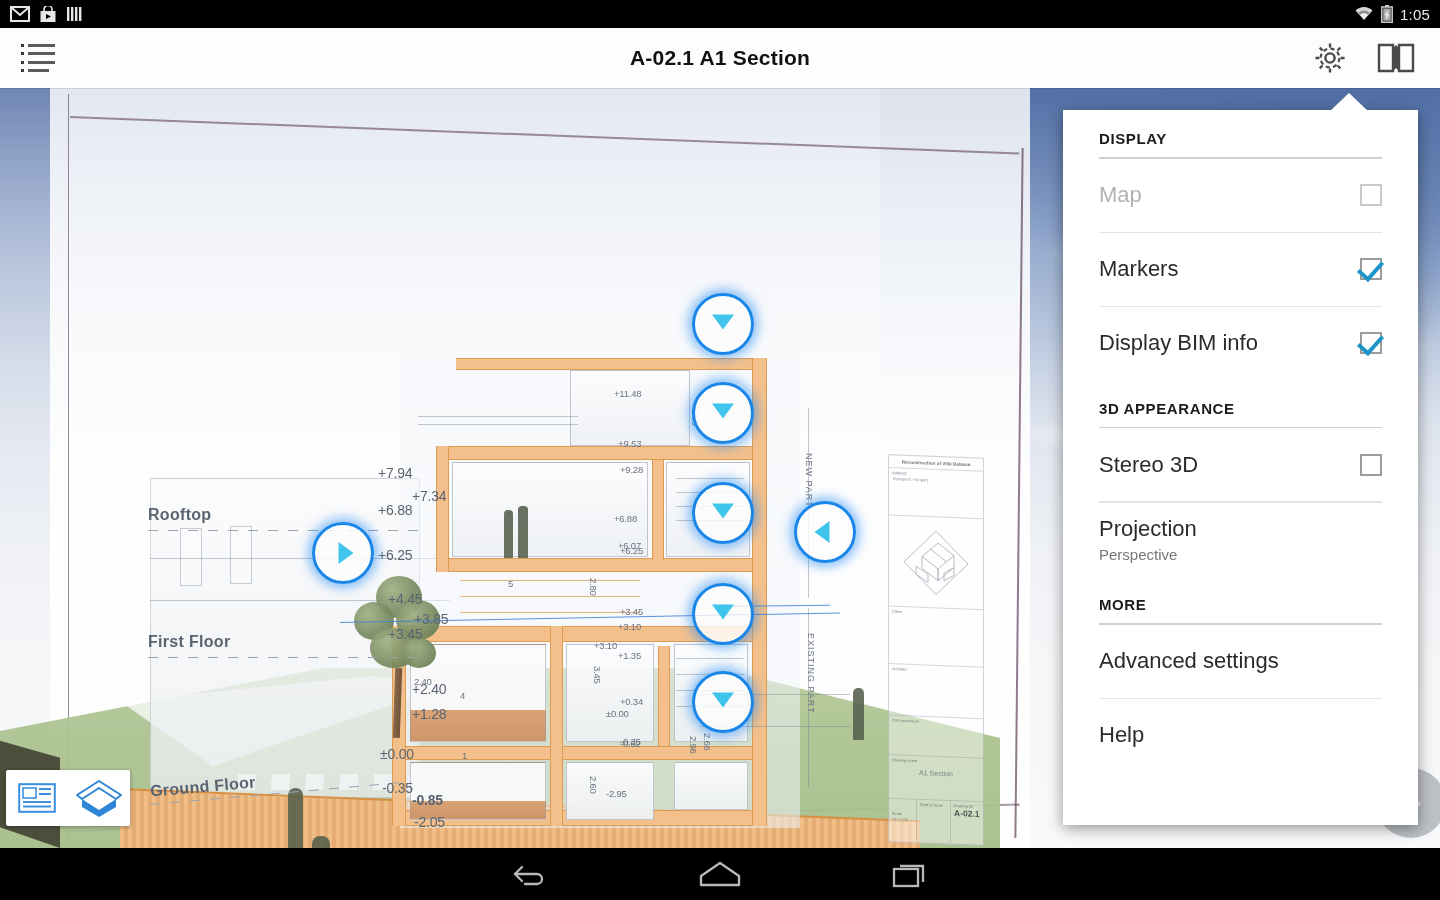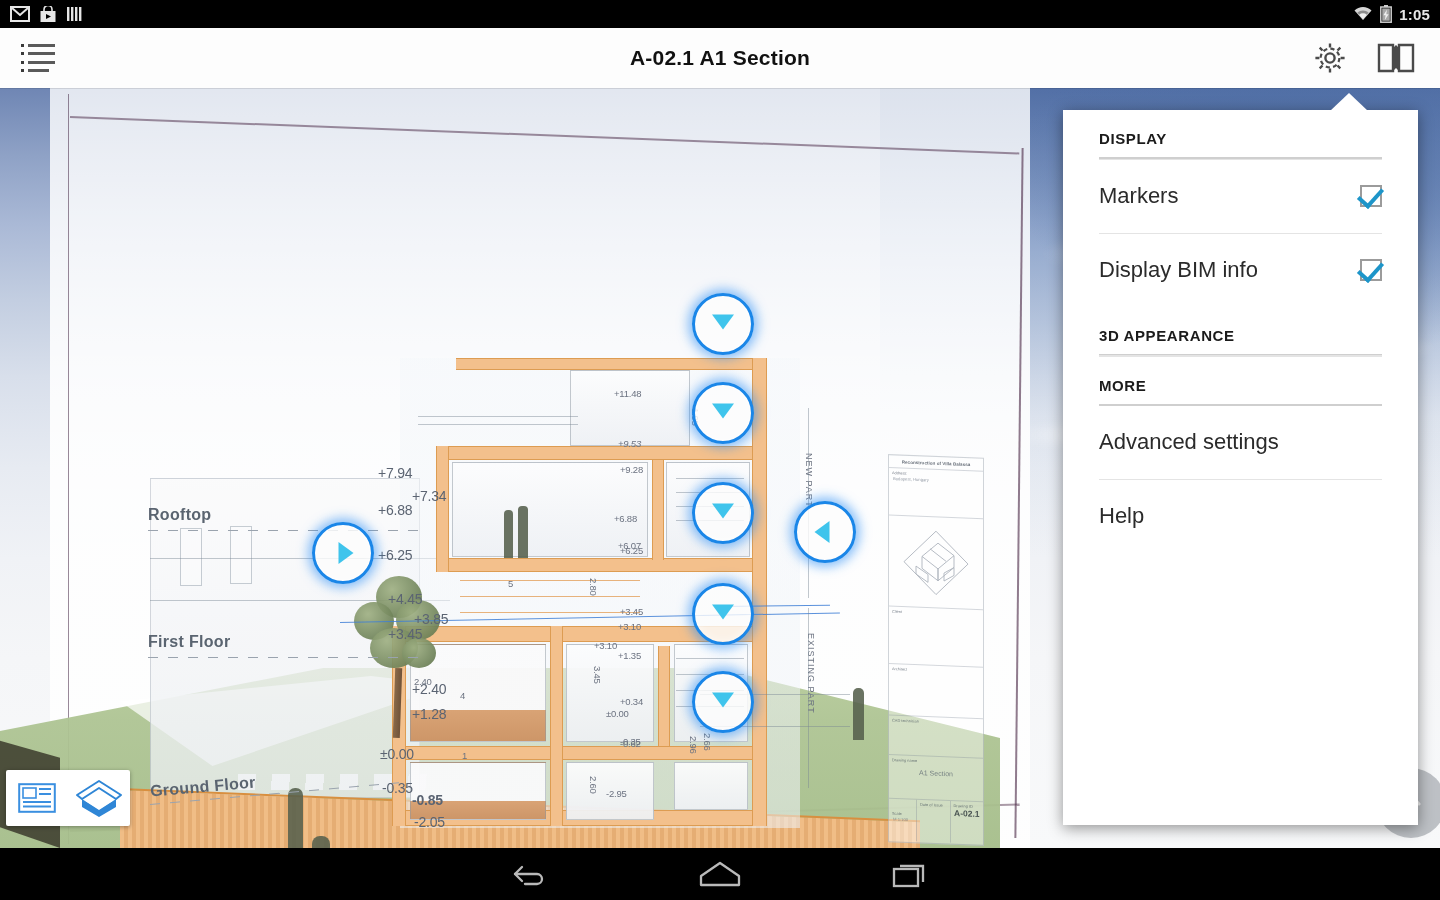--- a/index.html
+++ b/index.html
@@ -12,21 +12,21 @@
   #app { position: relative; width: 1440px; height: 900px; overflow: hidden; }
 
   
   .status-bar {
     position: absolute; top: 0; left: 0; width: 1440px; height: 28px;
     background: #000; display: flex; align-items: center;
     padding: 0 10px; z-index: 60;
   }
   .status-left { display: flex; align-items: center; gap: 9px; }
   .status-right { margin-left: auto; display: flex; align-items: center; gap: 7px; }
-  .status-time { color: #e8e8e8; font-size: 15px; letter-spacing: .2px; font-weight: 700; }
+  .status-time { color: #e8e8e8; font-size: 15px; letter-spacing: .2px; font-weight: 400; }
   .sicon { display: block; }
 
   
   .app-bar {
     position: absolute; top: 28px; left: 0; width: 1440px; height: 60px;
     background: #fdfdfd; z-index: 55;
     display: flex; align-items: center;
     box-shadow: 0 1px 0 rgba(0,0,0,.10);
   }
   .appbar-left { width: 76px; display: flex; align-items: center; justify-content: center; }
@@ -615,40 +615,52 @@
       </svg>
     </div>
   </div>
 
   <div class="popup-caret"></div>
   <div class="popup">
 
     <div class="sec-title">DISPLAY</div>
     <div class="sec-rule"></div>
 
+    <div class="row-item">
+      <span class="row-label disabled">Map</span>
+      <span class="cb disabled"></span>
+    </div>
     <div class="row-div"></div>
 
     <div class="row-item">
       <span class="row-label">Markers</span>
       <span class="cb checked"></span>
     </div>
     <div class="row-div"></div>
 
     <div class="row-item">
       <span class="row-label">Display BIM info</span>
       <span class="cb checked"></span>
     </div>
 
     <div class="sec-title">3D APPEARANCE</div>
     <div class="sec-rule"></div>
 
+    <div class="row-item">
+      <span class="row-label">Stereo 3D</span>
+      <span class="cb"></span>
+    </div>
     <div class="row-div"></div>
 
     <div class="row-div"></div>
 
+    <div class="row-item dbl">
+      <span class="row-label">Projection</span>
+      <span class="row-sub">Perspective</span>
+    </div>
 
     <div class="sec-title">MORE</div>
     <div class="sec-rule"></div>
 
     <div class="row-item">
       <span class="row-label">Advanced settings</span>
     </div>
     <div class="row-div"></div>
 
     <div class="row-item">

